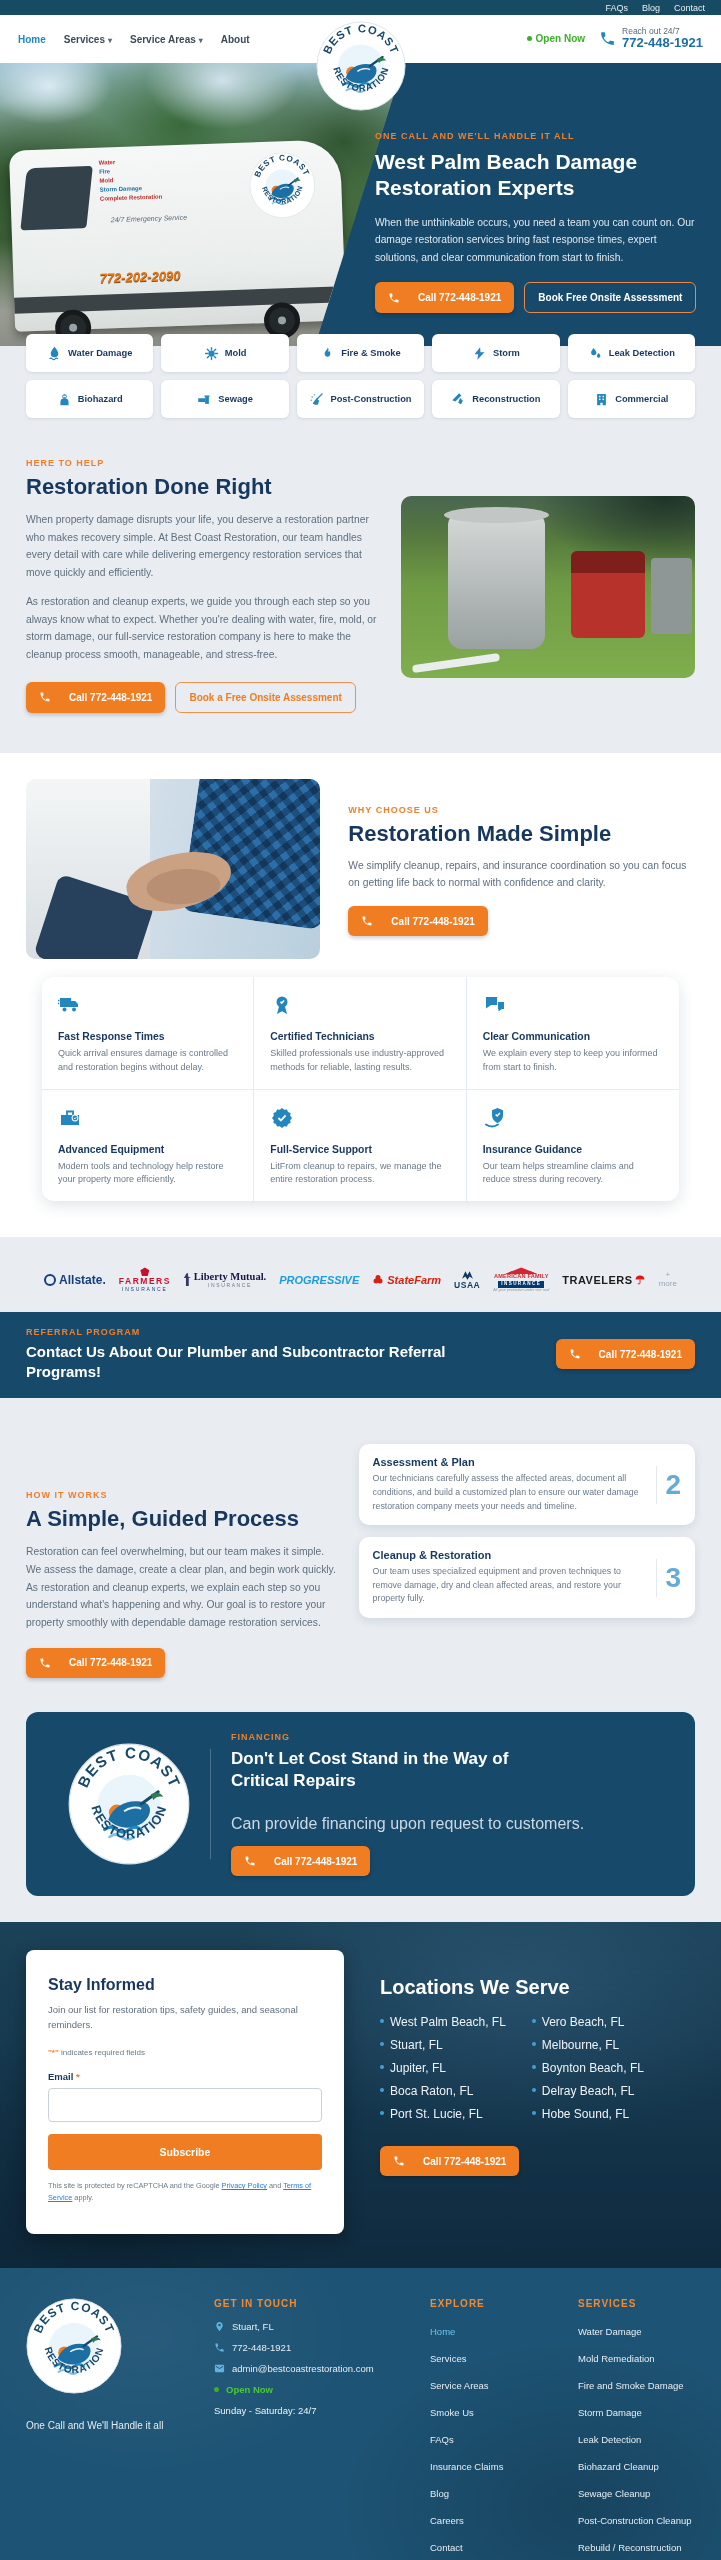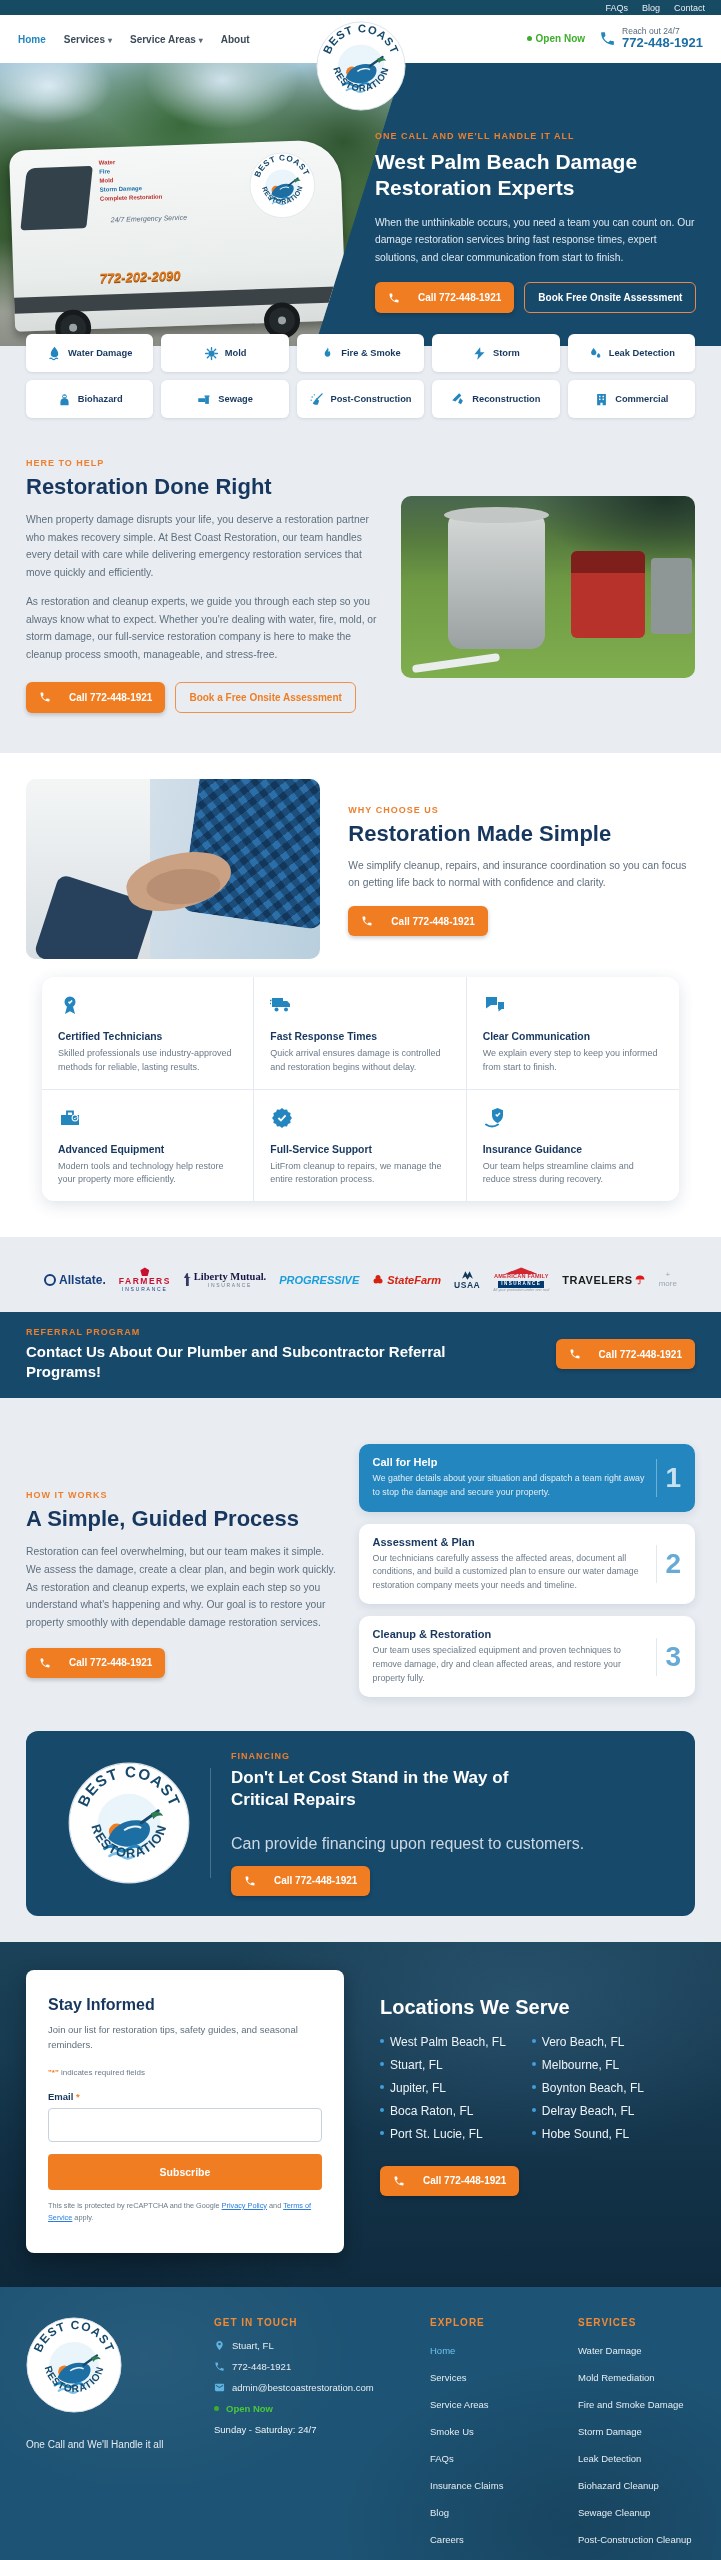--- a/index.html
+++ b/index.html
@@ -448,35 +448,35 @@
           <svg class="ph-ic" viewBox="0 0 24 24" fill="currentColor">
               <use href="#ic-phone"></use>
             </svg>
           <span>Call 772-448-1921</span>
           </a>
       </div>
     </div>
     <div class="feat-card">
       <div class="feat">
         <svg viewBox="0 0 24 24" fill="currentColor">
-            <circle cx="12" cy="9" r="5.5"></circle>
-            <path d="M10.5 8.8l1.2 1.3 2.4-2.6" stroke="#fff" stroke-width="1.6" fill="none"></path>
-            <path d="M9 13.5 7 21l5-2.8L17 21l-2-7.5"></path>
-          </svg>
-        <h3>Certified Technicians</h3><p>Skilled professionals use industry-approved methods for reliable, lasting results.</p>
-      </div>
-      <div class="feat">
-        <svg viewBox="0 0 24 24" fill="currentColor">
             <path d="M2 5h11v9H2z"></path>
             <path d="M13 8h4.2L20 11v3h-7z"></path>
             <circle cx="6.5" cy="16.5" r="2"></circle>
             <circle cx="16" cy="16.5" r="2"></circle>
             <path d="M0 7.5h1.5M0 10.5h1" stroke="currentColor" stroke-width="1.4"></path>
           </svg>
         <h3>Fast Response Times</h3><p>Quick arrival ensures damage is controlled and restoration begins without delay.</p>
+      </div>
+      <div class="feat">
+        <svg viewBox="0 0 24 24" fill="currentColor">
+            <circle cx="12" cy="9" r="5.5"></circle>
+            <path d="M10.5 8.8l1.2 1.3 2.4-2.6" stroke="#fff" stroke-width="1.6" fill="none"></path>
+            <path d="M9 13.5 7 21l5-2.8L17 21l-2-7.5"></path>
+          </svg>
+        <h3>Certified Technicians</h3><p>Skilled professionals use industry-approved methods for reliable, lasting results.</p>
       </div>
       <div class="feat">
         <svg viewBox="0 0 24 24" fill="currentColor">
             <path d="M3 4h11v8H8l-5 3.5z"></path>
             <path d="M15 9h6v7h-2.2l-3.3 2.6V16H15z"></path>
           </svg>
         <h3>Clear Communication</h3><p>We explain every step to keep you informed from start to finish.</p>
       </div>
       <div class="feat">
         <svg viewBox="0 0 24 24" fill="currentColor">
@@ -578,30 +578,20 @@
       <h2>A Simple, Guided Process</h2>
       <p class="body-p">Restoration can feel overwhelming, but our team makes it simple. We assess the damage, create a clear plan, and begin work quickly. As restoration and cleanup experts, we explain each step so you understand what's happening and why. Our goal is to restore your property smoothly with dependable damage restoration services.</p>
       <a href="#" class="btn btn-orange">
         <svg class="ph-ic" viewBox="0 0 24 24" fill="currentColor">
             <use href="#ic-phone"></use>
           </svg>
         <span>Call 772-448-1921</span>
         </a>
     </div>
     <div class="steps">
-      <div class="step blue">
-        <div class="step-txt">
-          <h3>Call for Help</h3>
-          <p>We gather details about your situation and dispatch a team right away to stop the damage and secure your property.</p>
-        </div>
-        <div class="step-num">
-            <i></i>
-            <b>1</b>
-          </div>
-      </div>
       <div class="step">
         <div class="step-txt">
           <h3>Assessment &amp; Plan</h3>
           <p>Our technicians carefully assess the affected areas, document all conditions, and build a customized plan to ensure our water damage restoration company meets your needs and timeline.</p>
         </div>
         <div class="step-num">
             <i></i>
             <b>2</b>
           </div>
       </div>

